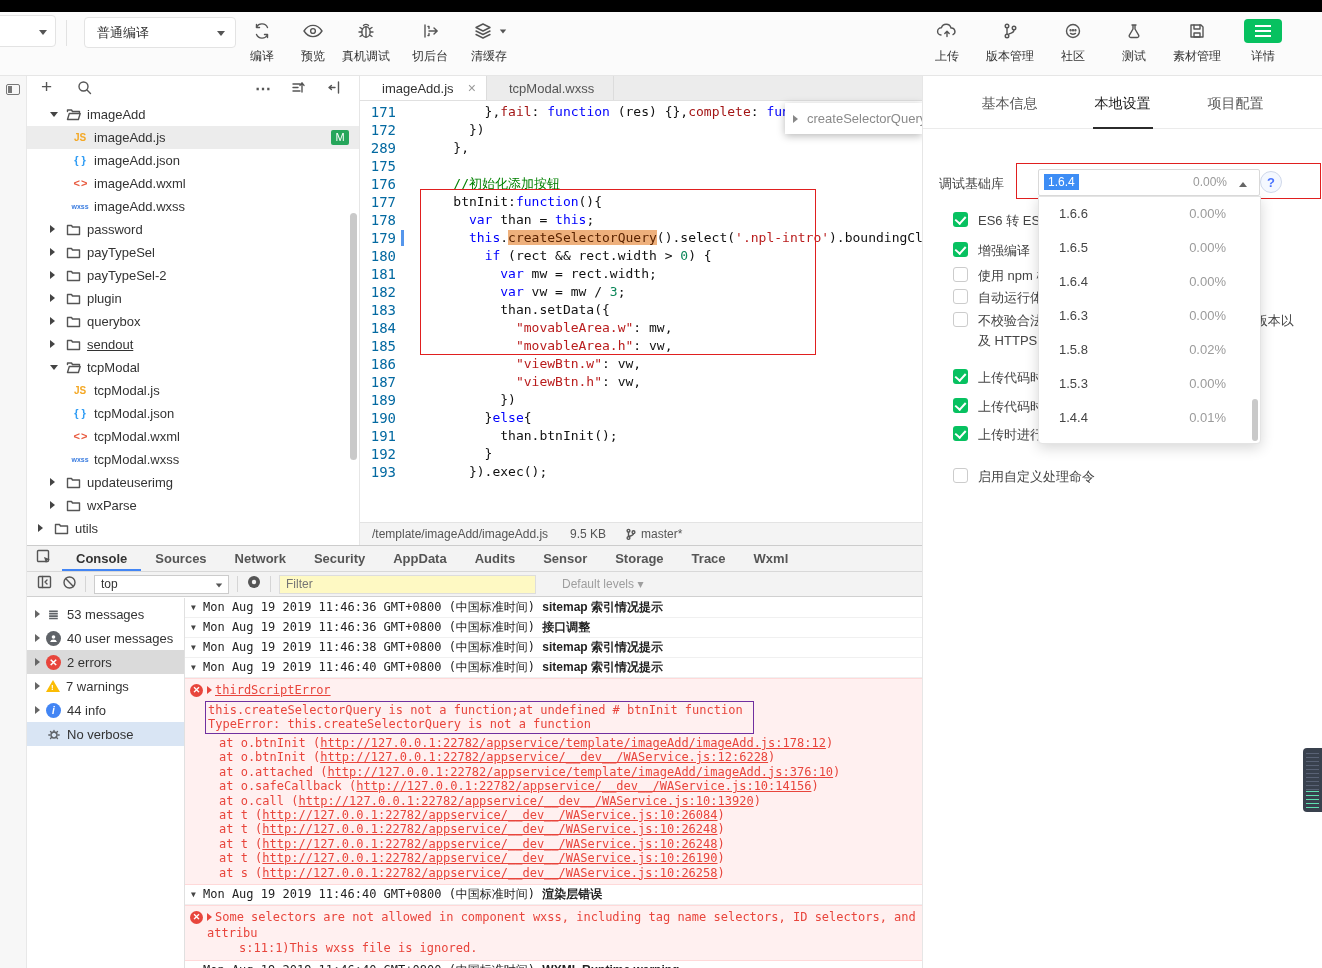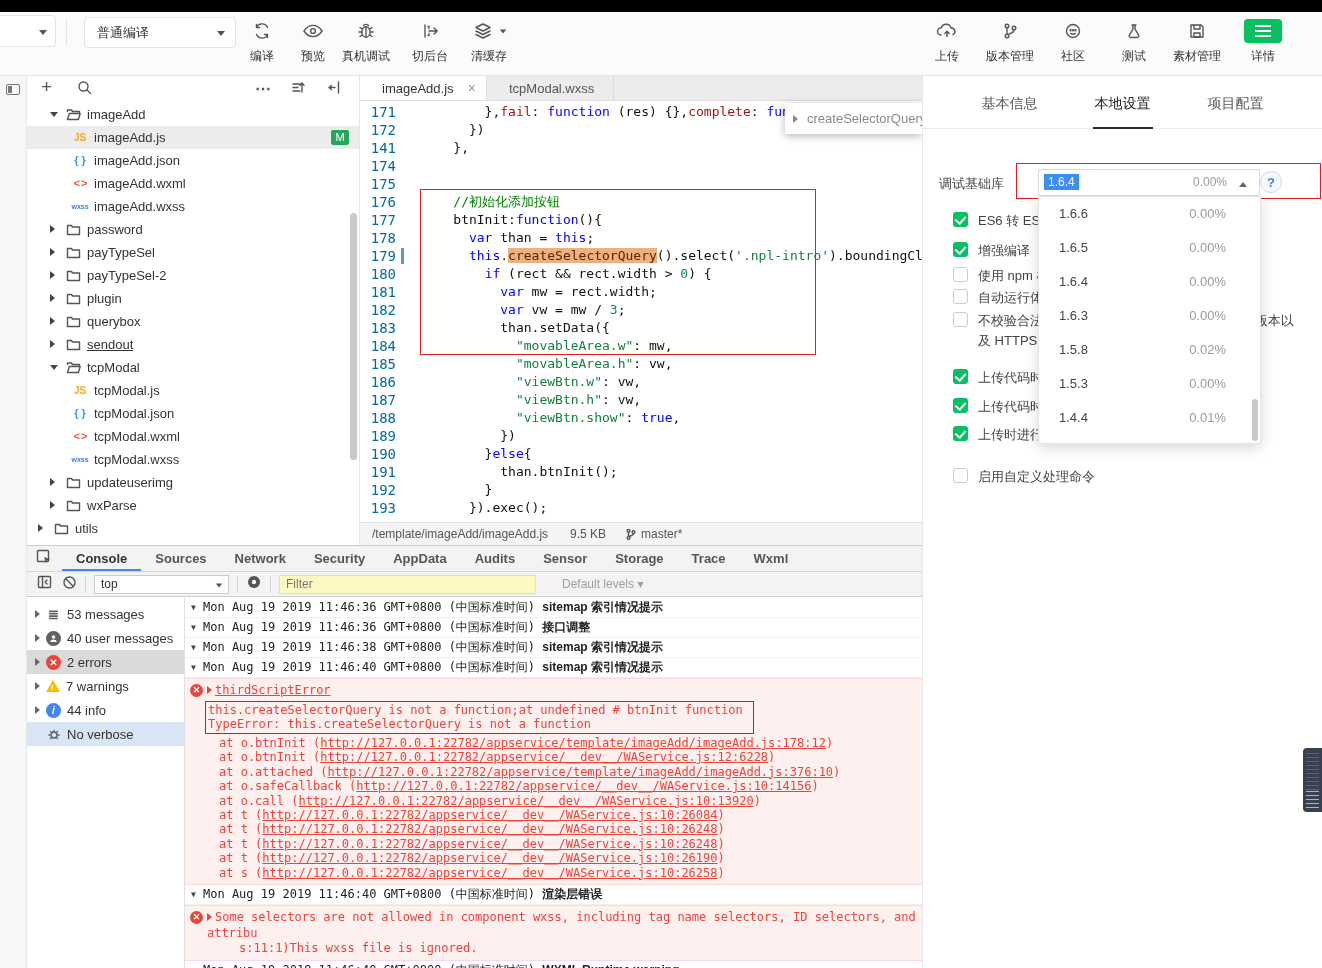--- a/index.html
+++ b/index.html
@@ -52,21 +52,21 @@
   .editor { position:absolute; left:360px; top:76px; width:562px; height:469px; background:#fff; overflow:hidden; }
   .ed-tabs { position:relative; height:25px; background:#ececec; border-bottom:1px solid #e0e0e0; display:flex; }
   .ed-tab { position:relative; width:127px; font-size:13px; color:#555; line-height:25px; padding-left:22px; border-right:1px solid #dcdcdc; cursor:pointer; white-space:nowrap; }
   .ed-tab.active { background:#fff; color:#333; }
   .ed-close { position:absolute; right:10px; top:0; color:#999; font-size:14px; cursor:pointer; }
   .code { position:absolute; left:0; top:27px; right:0; font-family:"DejaVu Sans Mono","Liberation Mono",monospace; font-size:13px; }
   .code-line { position:relative; height:18px; line-height:18px; display:flex; white-space:pre; }
   .gutter { width:40px; text-align:right; padding-right:4px; color:#0369a1; flex:none; font-size:14px; }
   .gmark { position:absolute; left:41px; top:1px; width:3px; height:16px; background:#5596ec; }
   .ctext { padding-left:22px; }
-  .tk-p { color:#111; } .tk-k { color:#0101fd; } .tk-s { color:#15803d; } .tk-c { color:#008000; } .tk-n { color:#098658; } .tk-r { color:#a31515; }
+  .tk-p { color:#111; } .tk-k { color:#0101fd; } .tk-s { color:#b91c1c; } .tk-c { color:#008000; } .tk-n { color:#098658; } .tk-r { color:#a31515; }
   .tk-h { background:#eeb07c; color:#5a2300; }
   .status { position:absolute; left:0; bottom:0; width:100%; height:23px; background:#f4f4f4; border-top:1px solid #e3e3e3; font-size:12px; color:#555; line-height:22px; }
   .status .st-path { position:absolute; left:12px; }
   .status .st-size { position:absolute; left:210px; }
   .status .st-branch { position:absolute; left:265px; display:flex; align-items:center; gap:4px; }
   .popup { position:absolute; left:425px; top:27px; width:137px; height:31px; background:#fff; box-shadow:0 2px 8px rgba(0,0,0,.28); font-size:13px; color:#8a8a8a; line-height:31px; padding-left:22px; white-space:nowrap; overflow:hidden; z-index:5; }
   .popup .pp-ar { position:absolute; left:8px; top:12px; width:0; height:0; border-top:4px solid transparent; border-bottom:4px solid transparent; border-left:5px solid #888; }
 
   
   .anno-red { position:absolute; border:1.5px solid #e01f1f; pointer-events:none; z-index:8; }
@@ -428,36 +428,34 @@
   </div>
 
   <div class="editor">
     <div class="ed-tabs" id="ed-tabs">
         <div class="ed-tab active"><span>imageAdd.js</span><span class="ed-close">×</span></div>
         <div class="ed-tab"><span>tcpModal.wxss</span></div>
       </div>
     <div class="code" id="code-area">
         <div class="code-line"><span class="gutter">171</span><span class="ctext"><span class="tk-p">        },</span><span class="tk-r">fail</span><span class="tk-p">: </span><span class="tk-k">function</span><span class="tk-p"> (res) {},</span><span class="tk-r">complete</span><span class="tk-p">: </span><span class="tk-k">fun</span></span></div>
         <div class="code-line"><span class="gutter">172</span><span class="ctext"><span class="tk-p">      })</span></span></div>
-        <div class="code-line"><span class="gutter">141</span><span class="ctext"><span class="tk-p">    },</span></span></div>
-        <div class="code-line"><span class="gutter">174</span><span class="ctext"></span></div>
+        <div class="code-line"><span class="gutter">289</span><span class="ctext"><span class="tk-p">    },</span></span></div>
         <div class="code-line"><span class="gutter">175</span><span class="ctext"></span></div>
         <div class="code-line"><span class="gutter">176</span><span class="ctext"><span class="tk-p">    </span><span class="tk-c">//初始化添加按钮</span></span></div>
         <div class="code-line"><span class="gutter">177</span><span class="ctext"><span class="tk-p">    btnInit:</span><span class="tk-k">function</span><span class="tk-p">(){</span></span></div>
         <div class="code-line"><span class="gutter">178</span><span class="ctext"><span class="tk-p">      </span><span class="tk-k">var</span><span class="tk-p"> than = </span><span class="tk-k">this</span><span class="tk-p">;</span></span></div>
         <div class="code-line"><span class="gutter">179</span><span class="gmark"></span><span class="ctext"><span class="tk-p">      </span><span class="tk-k">this</span><span class="tk-p">.</span><span class="tk-h">createSelectorQuery</span><span class="tk-p">().select(</span><span class="tk-s">'.npl-intro'</span><span class="tk-p">).boundingCli</span></span></div>
         <div class="code-line"><span class="gutter">180</span><span class="ctext"><span class="tk-p">        </span><span class="tk-k">if</span><span class="tk-p"> (rect &amp;&amp; rect.width &gt; </span><span class="tk-n">0</span><span class="tk-p">) {</span></span></div>
         <div class="code-line"><span class="gutter">181</span><span class="ctext"><span class="tk-p">          </span><span class="tk-k">var</span><span class="tk-p"> mw = rect.width;</span></span></div>
         <div class="code-line"><span class="gutter">182</span><span class="ctext"><span class="tk-p">          </span><span class="tk-k">var</span><span class="tk-p"> vw = mw / </span><span class="tk-n">3</span><span class="tk-p">;</span></span></div>
         <div class="code-line"><span class="gutter">183</span><span class="ctext"><span class="tk-p">          than.setData({</span></span></div>
         <div class="code-line"><span class="gutter">184</span><span class="ctext"><span class="tk-p">            </span><span class="tk-s">"movableArea.w"</span><span class="tk-p">: mw,</span></span></div>
         <div class="code-line"><span class="gutter">185</span><span class="ctext"><span class="tk-p">            </span><span class="tk-s">"movableArea.h"</span><span class="tk-p">: vw,</span></span></div>
         <div class="code-line"><span class="gutter">186</span><span class="ctext"><span class="tk-p">            </span><span class="tk-s">"viewBtn.w"</span><span class="tk-p">: vw,</span></span></div>
         <div class="code-line"><span class="gutter">187</span><span class="ctext"><span class="tk-p">            </span><span class="tk-s">"viewBtn.h"</span><span class="tk-p">: vw,</span></span></div>
-        <div class="code-line"><span class="gutter">188</span><span class="ctext"><span class="tk-p">            </span><span class="tk-s">"viewBtn.show"</span><span class="tk-p">: </span><span class="tk-k">true</span><span class="tk-p">,</span></span></div>
         <div class="code-line"><span class="gutter">189</span><span class="ctext"><span class="tk-p">          })</span></span></div>
         <div class="code-line"><span class="gutter">190</span><span class="ctext"><span class="tk-p">        }</span><span class="tk-k">else</span><span class="tk-p">{</span></span></div>
         <div class="code-line"><span class="gutter">191</span><span class="ctext"><span class="tk-p">          than.btnInit();</span></span></div>
         <div class="code-line"><span class="gutter">192</span><span class="ctext"><span class="tk-p">        }</span></span></div>
         <div class="code-line"><span class="gutter">193</span><span class="ctext"><span class="tk-p">      }).exec();</span></span></div>
       </div>
     <div class="popup">
       <span class="pp-ar"></span>
       <span>createSelectorQuery</span>
     </div>

